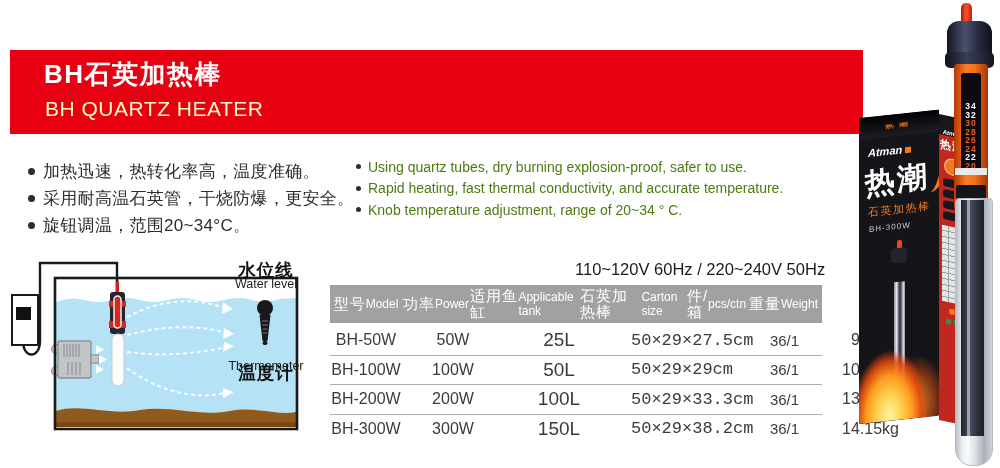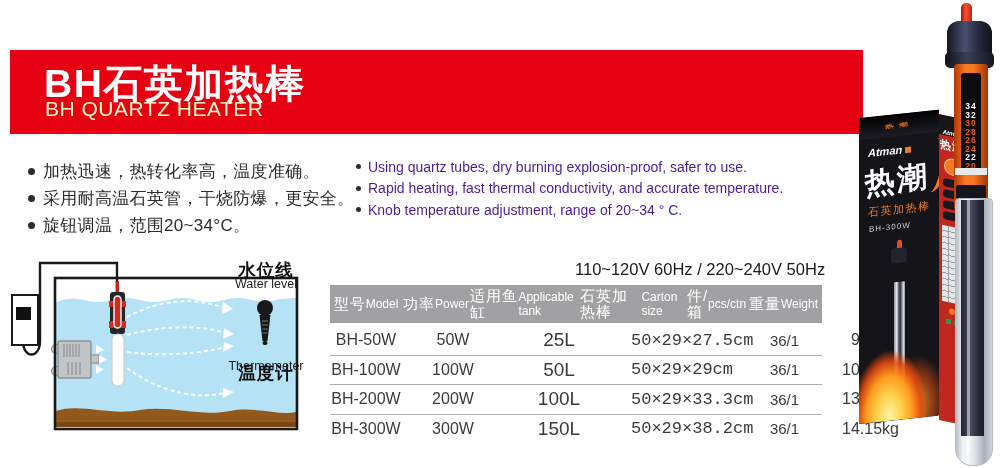--- a/index.html
+++ b/index.html
@@ -1,28 +1,28 @@
 <!DOCTYPE html>
 <html><head>
 <meta charset="utf-8">
 <style>
   html,body{margin:0;padding:0;background:#fff;}
   .page{position:relative;width:1000px;height:468px;background:#fff;overflow:hidden;
         font-family:"Liberation Sans",sans-serif;}
 
   
   .banner{position:absolute;left:10px;top:50px;width:853px;height:84px;background:#e60012;z-index:1;}
-  .banner-title{position:absolute;left:34px;top:7px;font-size:39px;font-weight:bold;color:#fff;letter-spacing:1.5px;}
+  .banner-title{position:absolute;left:34px;top:7px;font-size:26px;font-weight:bold;color:#fff;letter-spacing:1.5px;}
   .banner-sub{position:absolute;left:35px;top:47px;font-size:21px;color:#fef9c3;letter-spacing:.5px;}
 
   
   .feat-zh{position:absolute;left:28px;top:158px;z-index:2;}
   .feat-zh .feat{display:flex;align-items:center;height:27px;font-size:17px;color:#2d2d2d;letter-spacing:.3px;}
   .feat-en{position:absolute;left:356px;top:156px;z-index:2;}
-  .feat-en .feat{display:flex;align-items:center;height:21.5px;font-size:14px;color:#4c1d95;}
+  .feat-en .feat{display:flex;align-items:center;height:21.5px;font-size:14px;color:#4d7c0f;}
   .dot{width:7px;height:7px;border-radius:50%;background:#2d2d2d;margin-right:8px;flex:0 0 auto;}
   .feat-en .dot{width:5px;height:5px;margin-right:7px;}
 
   
   .diagram{position:absolute;left:0;top:245px;width:310px;height:192px;z-index:2;}
   .dg-label{position:absolute;text-align:center;color:#111;z-index:3;}
   .zh-lab{font-size:17.5px;font-weight:600;letter-spacing:1px;}
   .en-lab{font-size:12.5px;color:#1c1c1c;}
 
   

